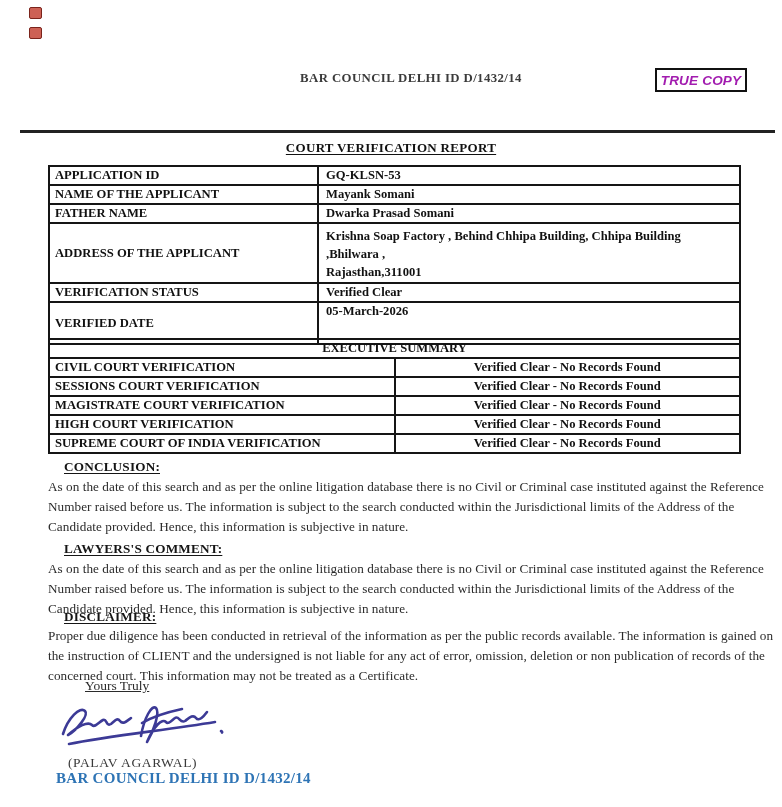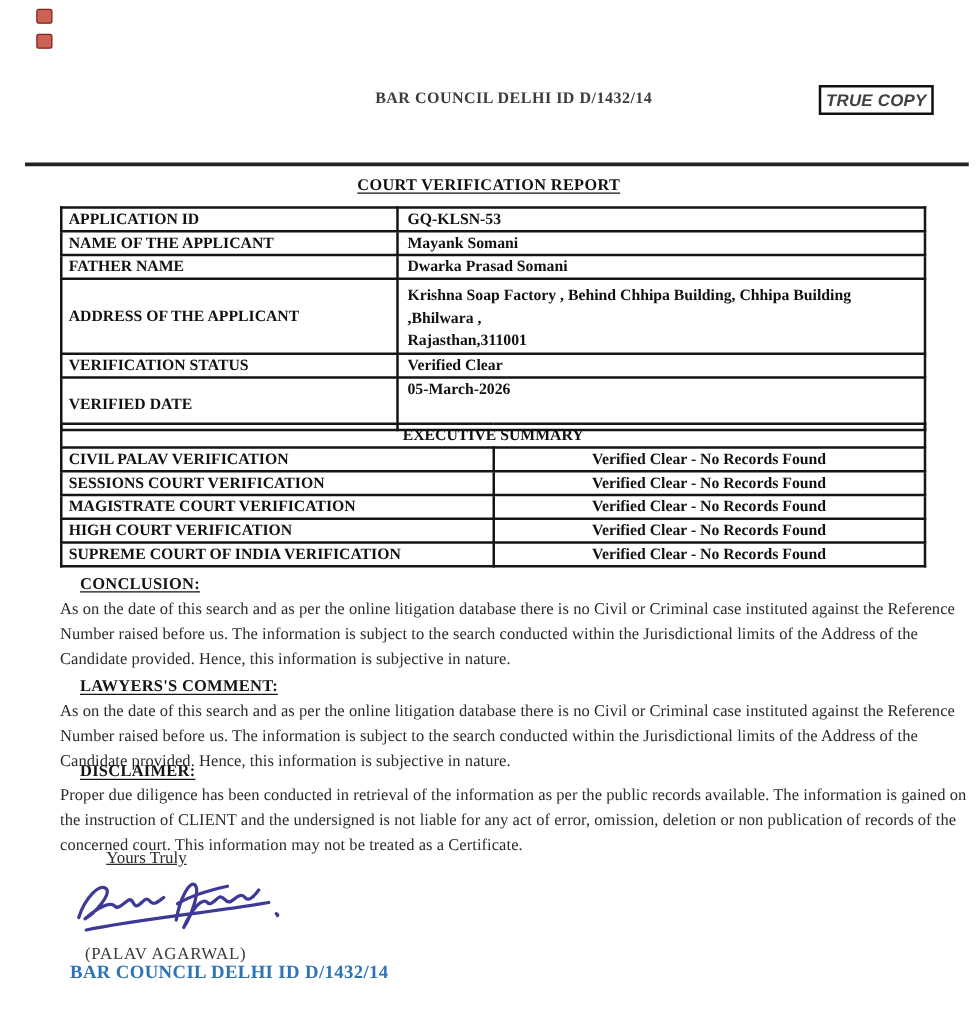--- a/index.html
+++ b/index.html
@@ -18,21 +18,21 @@
 
   
   .letterhead{
     position:absolute;left:40px;right:0;top:69px;text-align:center;
     font-weight:bold;font-size:12.8px;line-height:18px;color:#3b3b3b;letter-spacing:0.4px;
   }
   .stamp-box{
     position:absolute;left:655px;top:68px;width:92px;height:24px;
     border:2px solid #111;box-sizing:border-box;display:flex;align-items:center;justify-content:center;
     font-family:"Liberation Sans","DejaVu Sans",sans-serif;font-weight:bold;font-style:italic;
-    font-size:13.5px;color:#404040;letter-spacing:0.2px;
+    font-size:13.5px;color:#a21caf;letter-spacing:0.2px;
   }
   .top-rule{position:absolute;left:20px;top:130px;width:755px;height:2.5px;background:#222;}
 
   .report-title{
     position:absolute;left:0;right:0;top:140px;text-align:center;
     font-weight:bold;font-size:13px;color:#111;letter-spacing:0.3px;
     text-decoration:underline;text-underline-offset:2px;
   }
 
   
@@ -125,21 +125,21 @@
     </tr>
   </tbody>
 </table>
 
 <table class="doc-table exec-table">
   <tbody>
     <tr>
       <td class="exec-head" colspan="2">EXECUTIVE SUMMARY</td>
     </tr>
     <tr>
-      <td class="lbl">CIVIL PALAV VERIFICATION</td>
+      <td class="lbl">CIVIL COURT VERIFICATION</td>
       <td class="exec-val">Verified Clear - No Records Found</td>
     </tr>
     <tr>
       <td class="lbl">SESSIONS COURT VERIFICATION</td>
       <td class="exec-val">Verified Clear - No Records Found</td>
     </tr>
     <tr>
       <td class="lbl">MAGISTRATE COURT VERIFICATION</td>
       <td class="exec-val">Verified Clear - No Records Found</td>
     </tr>

